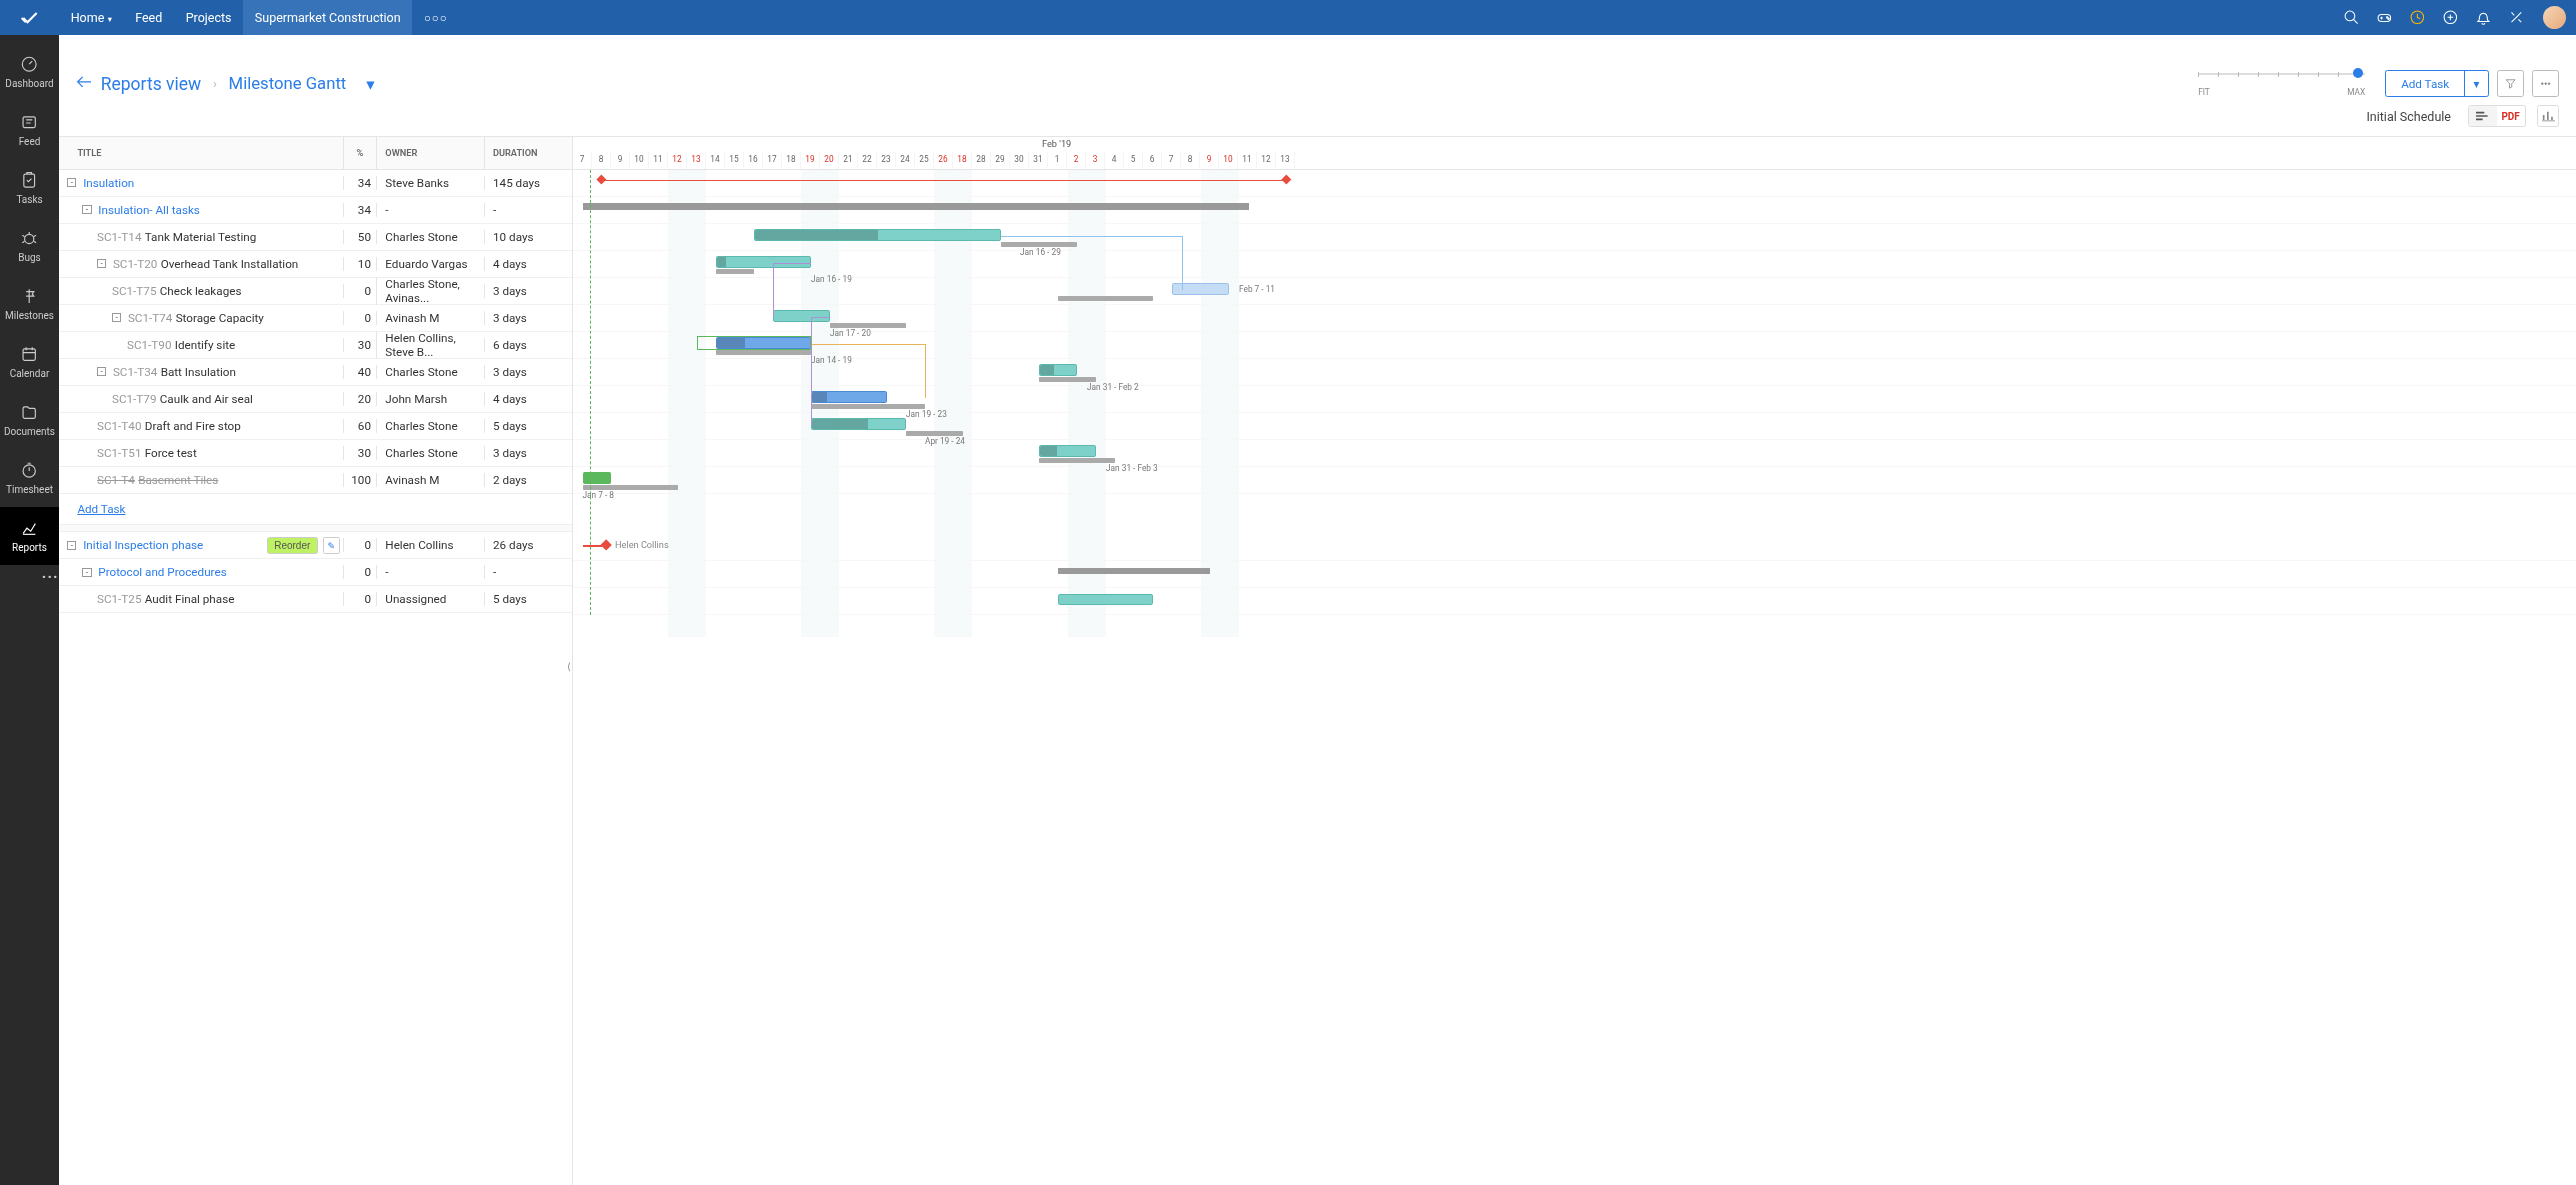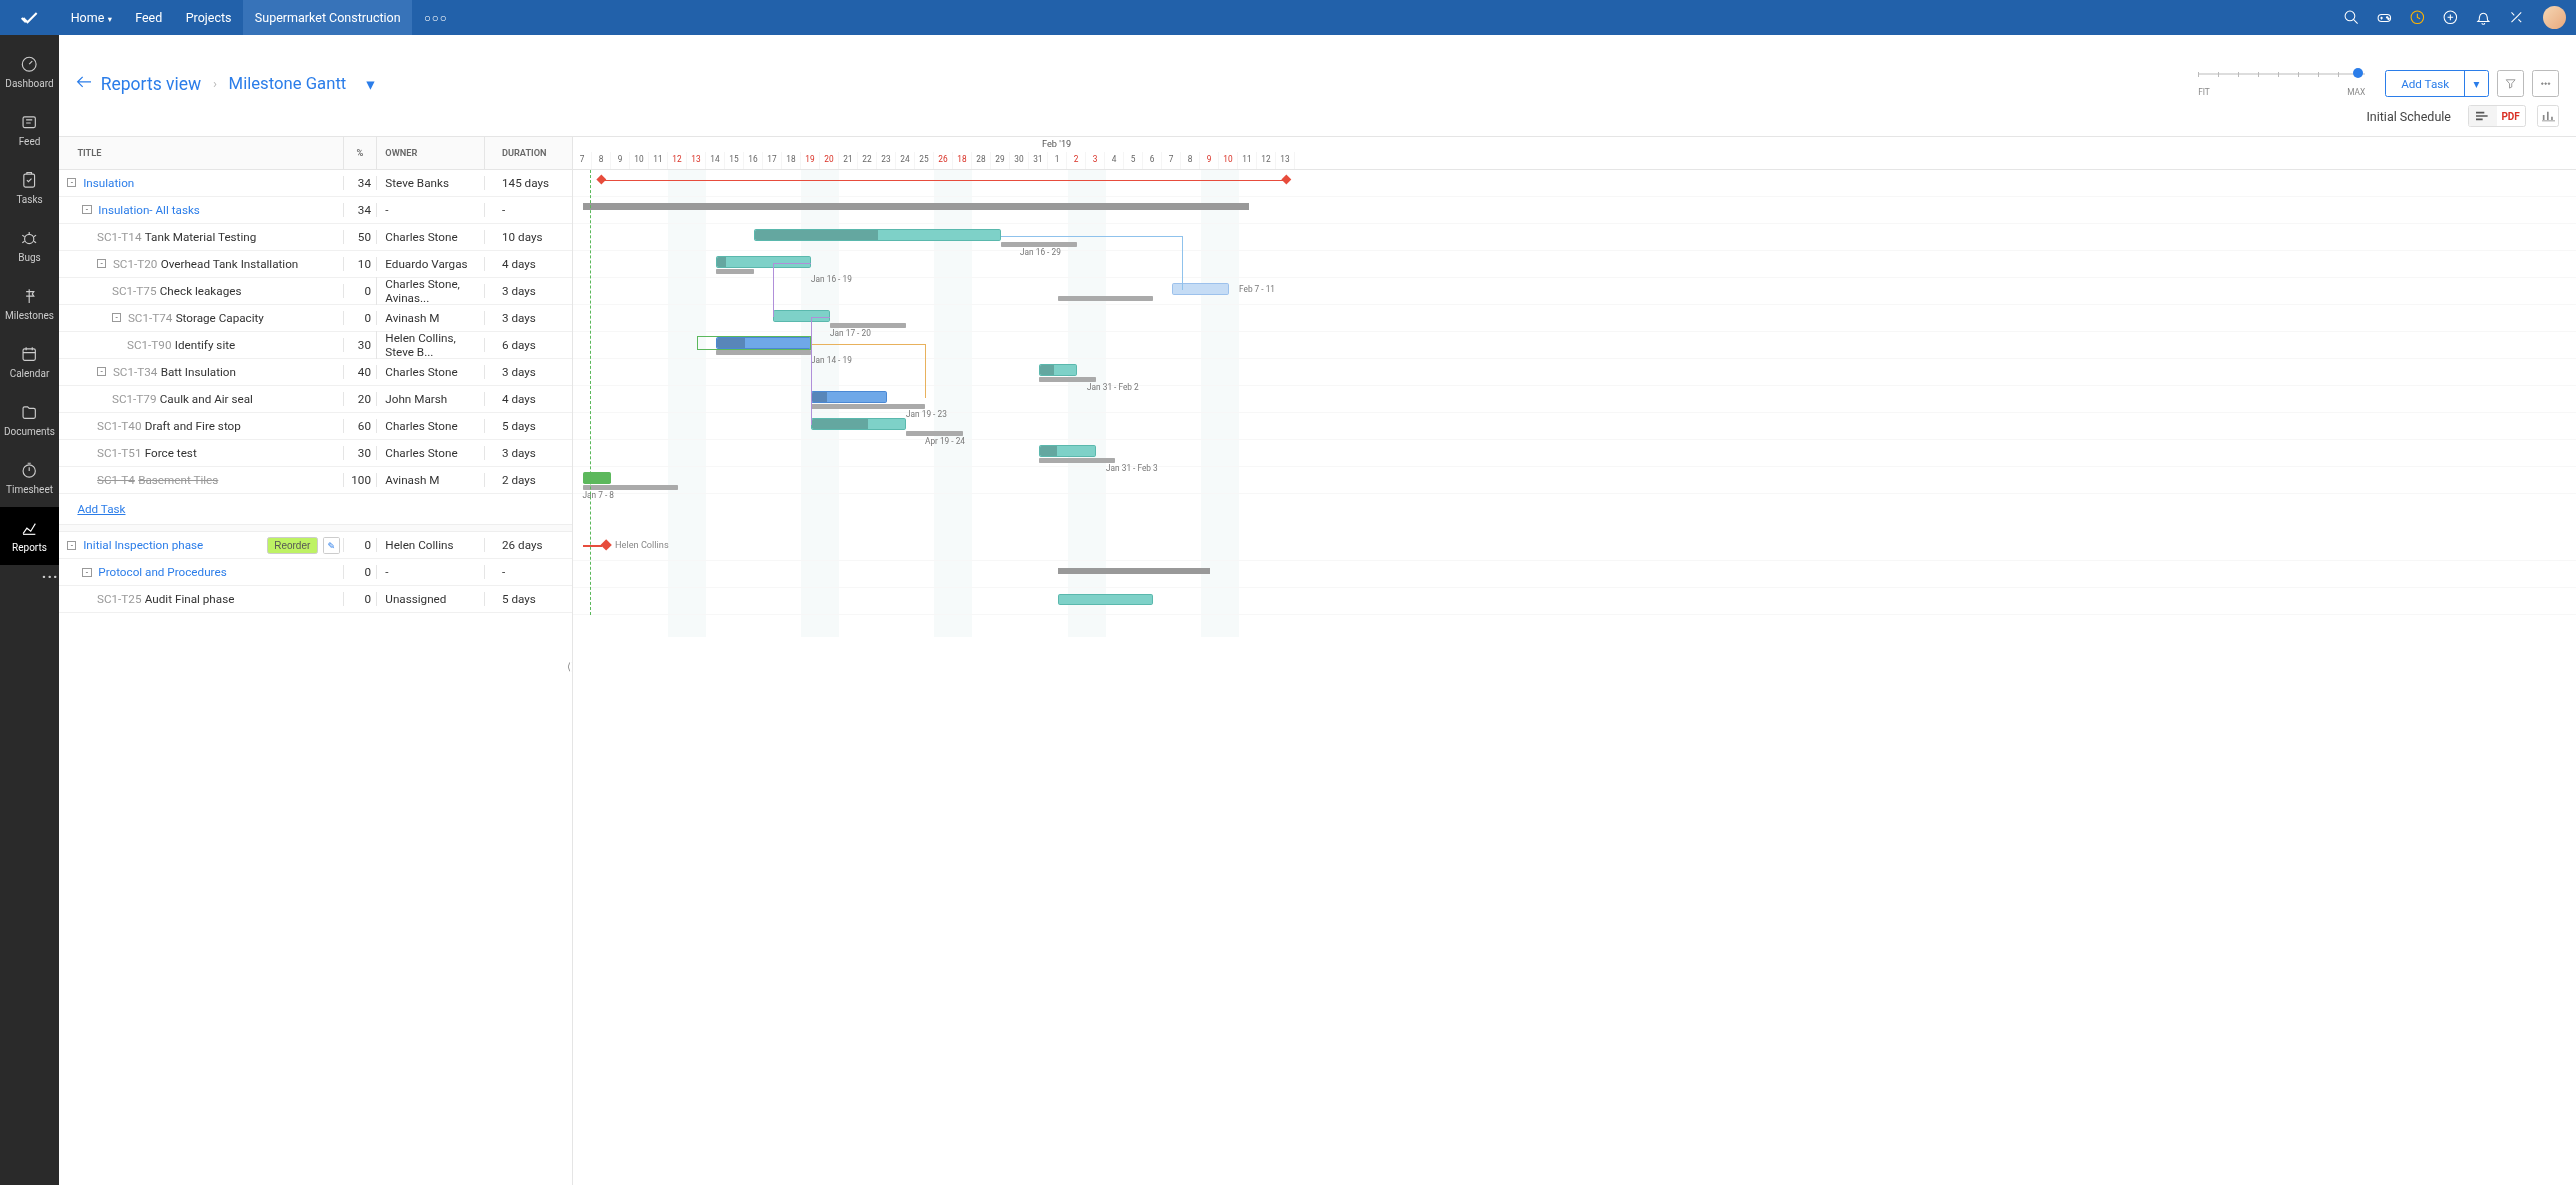--- a/index.html
+++ b/index.html
@@ -52,21 +52,21 @@
 .view-toggle .seg svg { width: 13.3px; height: 10px; }
 .chart-btn { width: 22px; height: 22px; border: 0.8px solid #ddd; border-radius: 2.5px; display: flex; align-items: center; justify-content: center; cursor: pointer; }
 .chart-btn svg { width: 13.3px; height: 11.7px; stroke: #888; fill: none; }
 
 .gantt-area { flex: 1; display: flex; border-top: 0.8px solid #e5e5e5; overflow: hidden; }
 .left-pane { width: 514px; border-right: 0.8px solid #e5e5e5; position: relative; overflow-y: auto; }
 .col-header { display: flex; height: 33px; background: #fafafa; border-bottom: 0.8px solid #e5e5e5; font-size: 9.2px; color: #666; font-weight: 600; }
 .col-title { width: 284px; padding-left: 18.4px; display: flex; align-items: center; }
 .col-pct { width: 33px; display: flex; align-items: center; justify-content: center; border-left: 0.8px solid #e5e5e5; }
 .col-owner { width: 108px; padding-left: 8.3px; display: flex; align-items: center; border-left: 0.8px solid #e5e5e5; }
-.col-dur { flex: 1; padding-left: 17px; display: flex; align-items: center; border-left: 0.8px solid #e5e5e5; }
+.col-dur { flex: 1; padding-left: 8px; display: flex; align-items: center; border-left: 0.8px solid #e5e5e5; }
 .row { display: flex; height: 27px; border-bottom: 0.8px solid #f0f0f0; align-items: center; font-size: 11.7px; }
 .row .col-title { font-weight: normal; white-space: nowrap; overflow: hidden; text-overflow: ellipsis; }
 .row .expand { display: inline-block; width: 9.2px; height: 9.2px; border: 0.8px solid #999; font-size: 8.3px; line-height: 7.5px; text-align: center; margin-right: 6.7px; color: #666; cursor: pointer; }
 .row.level-0 .col-title { padding-left: 8.3px; }
 .row.level-1 .col-title { padding-left: 23.4px; }
 .row.level-2 .col-title { padding-left: 38px; }
 .row.level-3 .col-title { padding-left: 53px; }
 .row.level-4 .col-title { padding-left: 68px; }
 .row .link-text { color: #2b7de9; cursor: pointer; }
 .row .task-id { color: #999; margin-right: 3.3px; }

